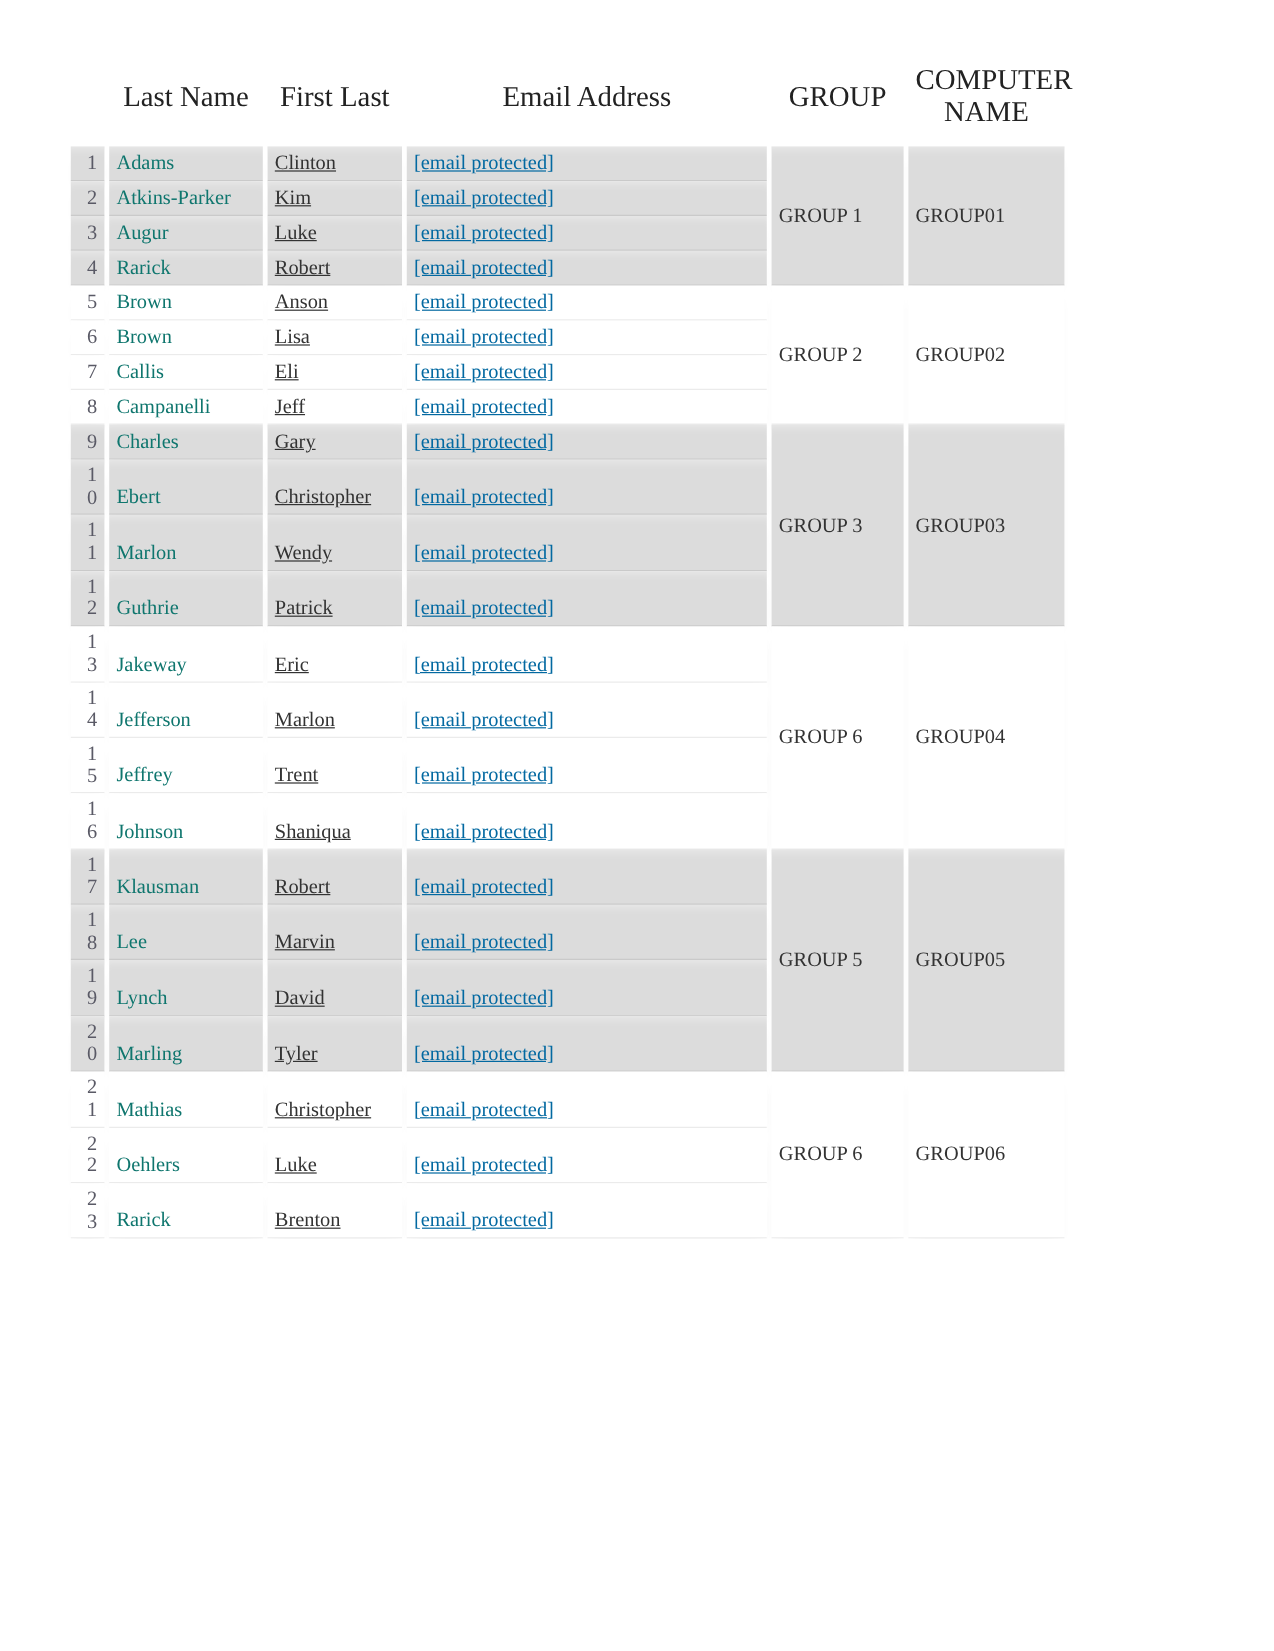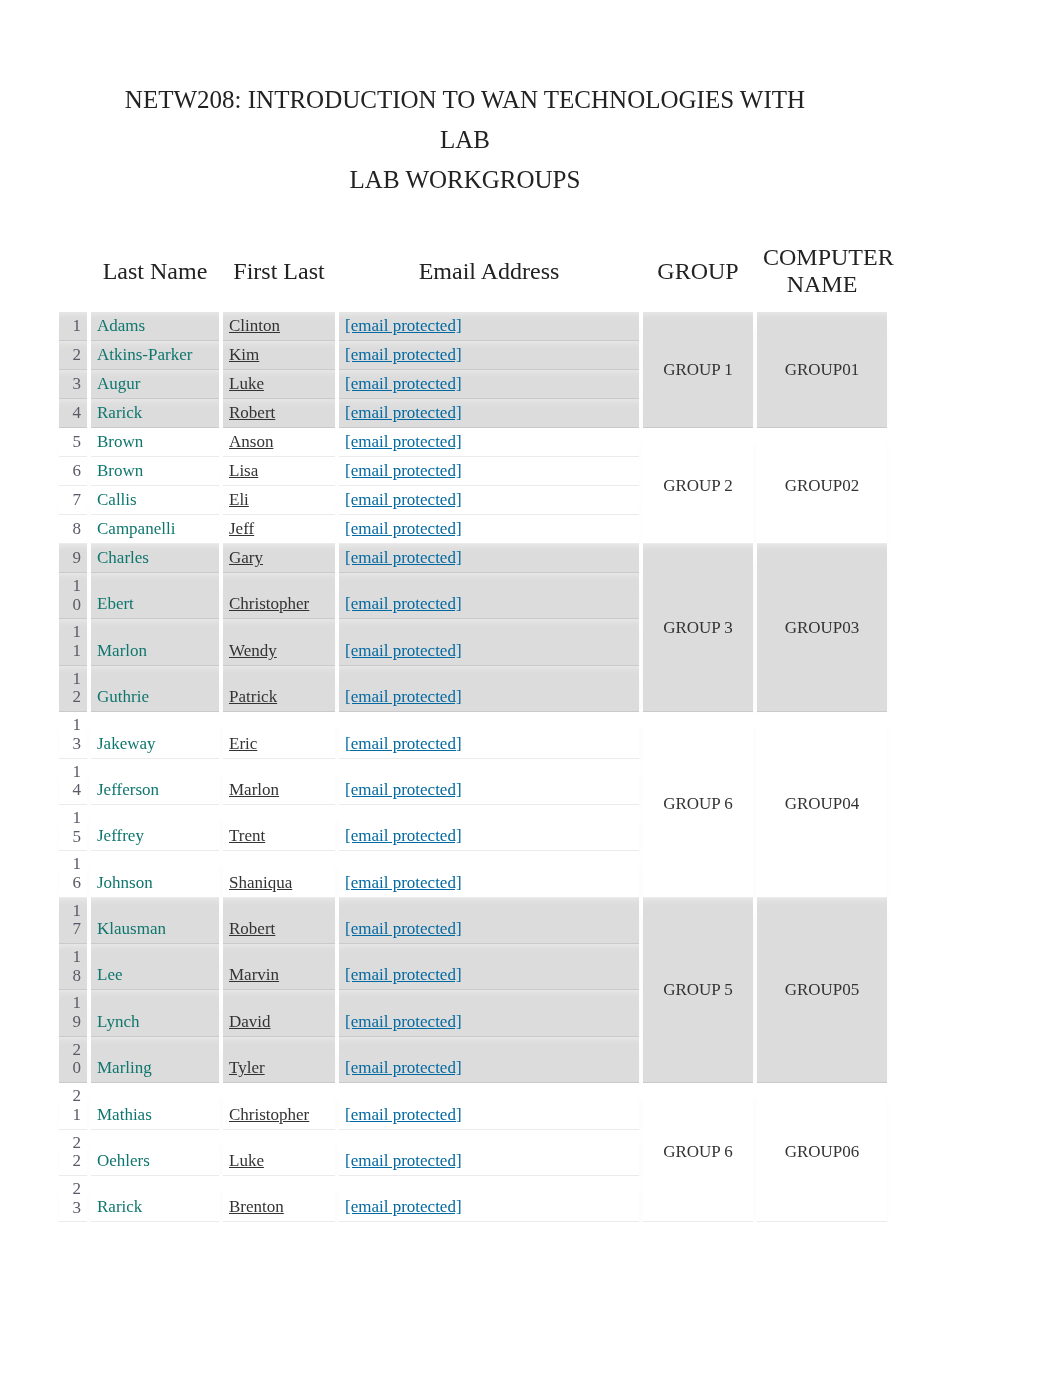--- a/index.html
+++ b/index.html
@@ -16,39 +16,34 @@
     col.c-group { width: 110px; }
     col.c-comp  { width: 130px; }
     th { font-weight: normal; font-size: 24px; color: #222; padding: 14px 6px; text-align: center; background: #fff; vertical-align: middle; }
     th.num { }
     td { font-size: 17px; padding: 4px 6px 4px 6px; vertical-align: bottom; border-bottom: 1px solid rgba(0,0,0,0.08); }
     tbody td { box-shadow: 0 8px 10px -6px rgba(0,0,0,0.10); }
     td.num { text-align: right; color: #5a5a66; }
     td.last a { color: #0f766e; text-decoration: none; }
     td.first { color: #333; text-decoration: underline; }
     td.email { color: #0369a1; text-decoration: underline; }
-    td.group, td.comp { text-align: center; color: #333; }
+    td.group, td.comp { text-align: left; color: #333; }
     .odd td { background: #dcdcdc; }
     .even td { background: #ffffff; }
     .odd td.group, .odd td.comp,
     .even td.group, .even td.comp { vertical-align: middle; }
     
     .odd td { box-shadow: inset 0 8px 10px -8px rgba(255,255,255,0.6), 0 8px 10px -6px rgba(0,0,0,0.12); }
     
     td.num .d { display:block; line-height: 1.1; }
   </style>
 </head>
 <body>
 
 <div class="container">
-  <div class="titleblock">
-    <div class="line">NETW208:  INTRODUCTION TO WAN TECHNOLOGIES WITH</div>
-    <div class="line">LAB</div>
-    <div class="line">LAB WORKGROUPS</div>
-  </div>
 
   <div class="table-wrap">
     <table>
       <colgroup>
         <col class="c-num">
           <col class="c-last">
           <col class="c-first">
           <col class="c-email">
           <col class="c-group">
           <col class="c-comp">

